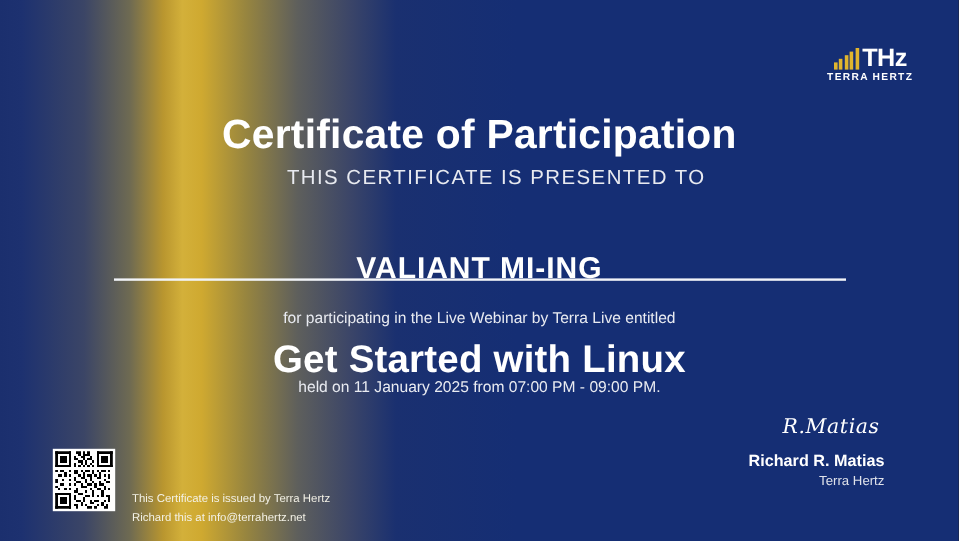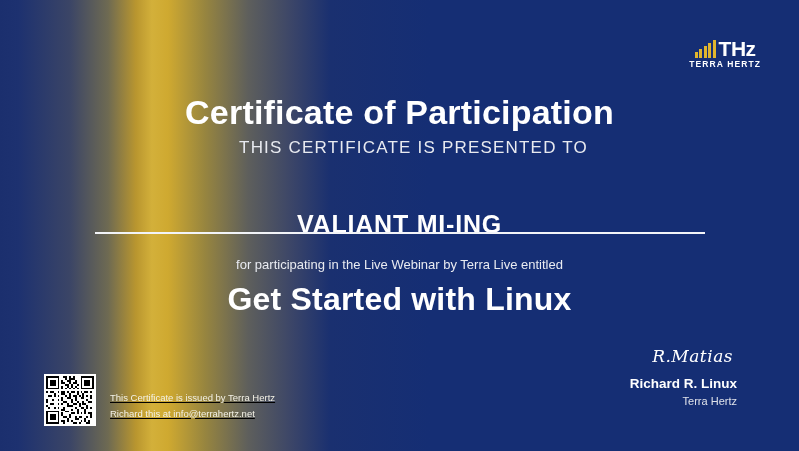--- a/index.html
+++ b/index.html
@@ -208,23 +208,22 @@
   }
   .qr {
     width: 52px;
     height: 52px;
     background: #ffffff;
     padding: 2px;
     box-sizing: border-box;
   }
   .qr svg { display: block; }
   .footer-text {
-    margin-top: 16px;
+    margin-top: 34px;
     line-height: 1.65;
-    text-decoration: underline;
   }
   .footer-text div {
     font-size: 9.5px;
     color: #f3f1e6;
   }
 </style>
 </head>
 <body>
 
 <div id="certificate">
@@ -246,24 +245,25 @@
   </div>
 
   <div class="title">Certificate of Participation</div>
   <div class="presented-to">THIS CERTIFICATE IS PRESENTED TO</div>
 
   <div class="recipient">VALIANT MI-ING</div>
   <div class="rule"></div>
 
   <div class="line-for">for participating in the Live Webinar by Terra Live entitled</div>
   <div class="course">Get Started with Linux</div>
+  <div class="line-held">held on 11 January 2025 from 07:00 PM - 09:00 PM.</div>
 
   <div class="sig-block">
     <div class="sig-script">R.Matias</div>
-    <div class="sig-name">Richard R. Linux</div>
+    <div class="sig-name">Richard R. Matias</div>
     <div class="sig-org">Terra Hertz</div>
   </div>
 
   <div class="footer">
     <div class="qr">
       <svg width="48" height="48" viewBox="0 0 25 25" shape-rendering="crispEdges">
         <rect width="25" height="25" fill="#ffffff"></rect>
         <g fill="#000000">
 
           <rect x="0" y="0" width="7" height="1"></rect>

